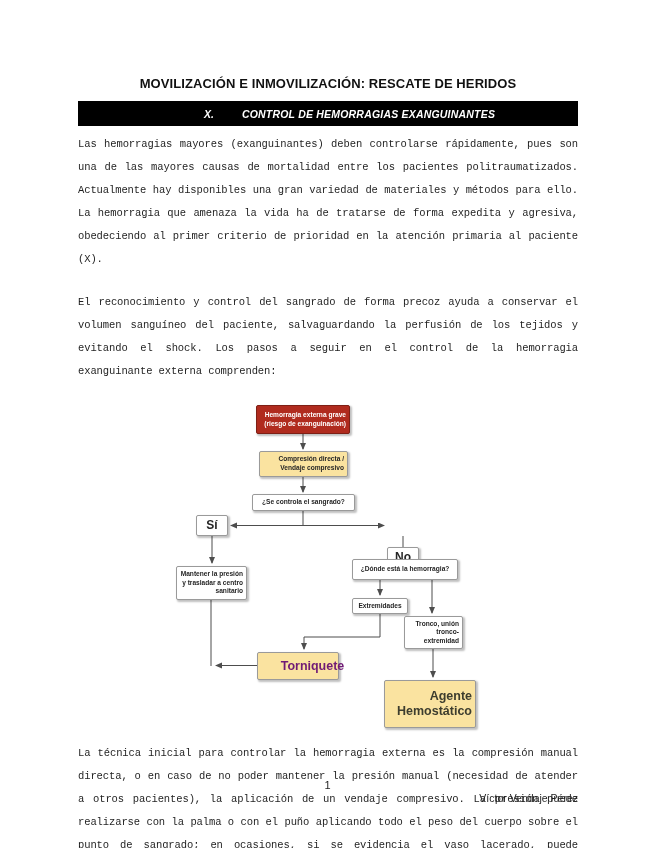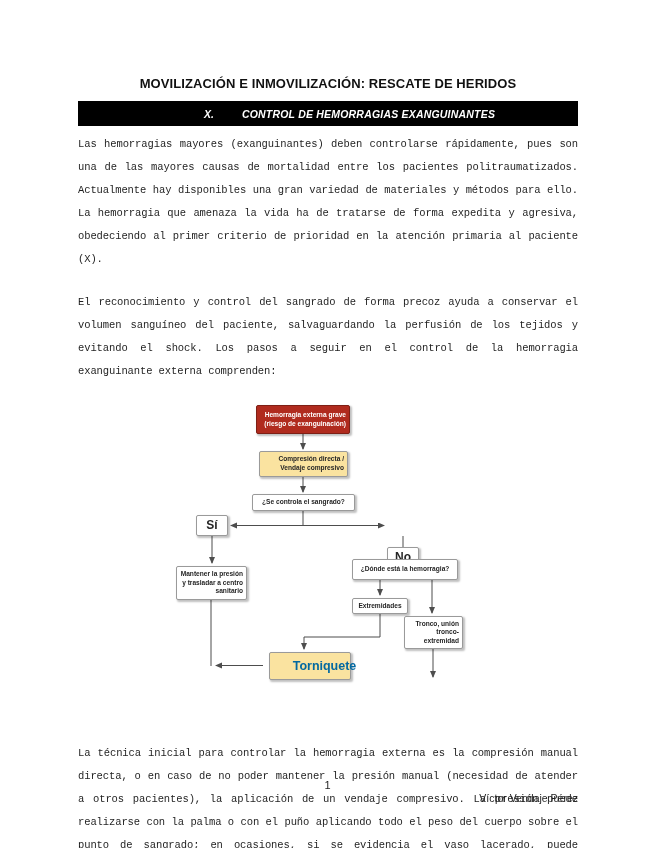--- a/index.html
+++ b/index.html
@@ -85,21 +85,21 @@
 
   .n-start    { left: 256px; top: 8px;   width: 94px;  height: 29px; background: #b02b1e; border-color: #7e1f15; color: #ffffff; }
   .n-comp     { left: 259px; top: 54px;  width: 89px;  height: 26px; background: #fae3a0; }
   .n-sangrado { left: 252px; top: 97px;  width: 103px; height: 17px; }
   .n-si       { left: 196px; top: 118px; width: 32px;  height: 21px; font-size: 12px; }
   .n-no       { left: 387px; top: 118px; width: 32px;  height: 21px; font-size: 12px; margin-top: 32px; }
   .n-mantener { left: 176px; top: 169px; width: 71px;  height: 34px; }
   .n-donde    { left: 352px; top: 162px; width: 106px; height: 21px; }
   .n-ext      { left: 352px; top: 201px; width: 56px;  height: 16px; }
   .n-tronco   { left: 404px; top: 219px; width: 59px;  height: 33px; }
-  .n-torn     { left: 269px; top: 255px; width: 82px;  height: 28px; background: #fae3a0; font-size: 12.5px; color: #0369a1; padding-left: 32px; }
+  .n-torn     { left: 257px; top: 255px; width: 82px;  height: 28px; background: #fae3a0; font-size: 12.5px; color: #701a75; padding-left: 32px; }
   .n-agente   { left: 384px; top: 283px; width: 92px;  height: 48px; background: #fae3a0; font-size: 12.5px; color: #3d3d2e; line-height: 1.2; }
 
   .footer-pagenum {
     position: absolute;
     left: 0;
     top: 779px;
     width: 655px;
     text-align: center;
     font-size: 11px;
     color: #1f1f1f;
@@ -155,20 +155,21 @@
       <div class="fc-node n-start">Hemorragia externa grave (riesgo de exanguinación)</div>
       <div class="fc-node n-comp">Compresión directa / Vendaje compresivo</div>
       <div class="fc-node n-sangrado">¿Se controla el sangrado?</div>
       <div class="fc-node n-si">Sí</div>
       <div class="fc-node n-no">No</div>
       <div class="fc-node n-mantener">Mantener la presión y trasladar a centro sanitario</div>
       <div class="fc-node n-donde">¿Dónde está la hemorragia?</div>
       <div class="fc-node n-ext">Extremidades</div>
       <div class="fc-node n-tronco">Tronco, unión tronco-extremidad</div>
       <div class="fc-node n-torn">Torniquete</div>
+      <div class="fc-node n-agente">Agente Hemostático</div>
     </div>
 
     <div class="para p3">La técnica inicial para controlar la hemorragia externa es la compresión manual directa, o en caso de no poder mantener la presión manual (necesidad de atender a otros pacientes), la aplicación de un vendaje compresivo. La presión puede realizarse con la palma o con el puño aplicando todo el peso del cuerpo sobre el punto de sangrado; en ocasiones, si se evidencia el vaso lacerado, puede aplicarse presión directamente con el dedo o en muchas ocasiones incluso cerrar el vaso con un mosquito.</div>
 
   </div>
 
   <div class="footer-pagenum">1</div>
   <div class="footer-author">Víctor Vendaje Pérez</div>
 </div>
 

